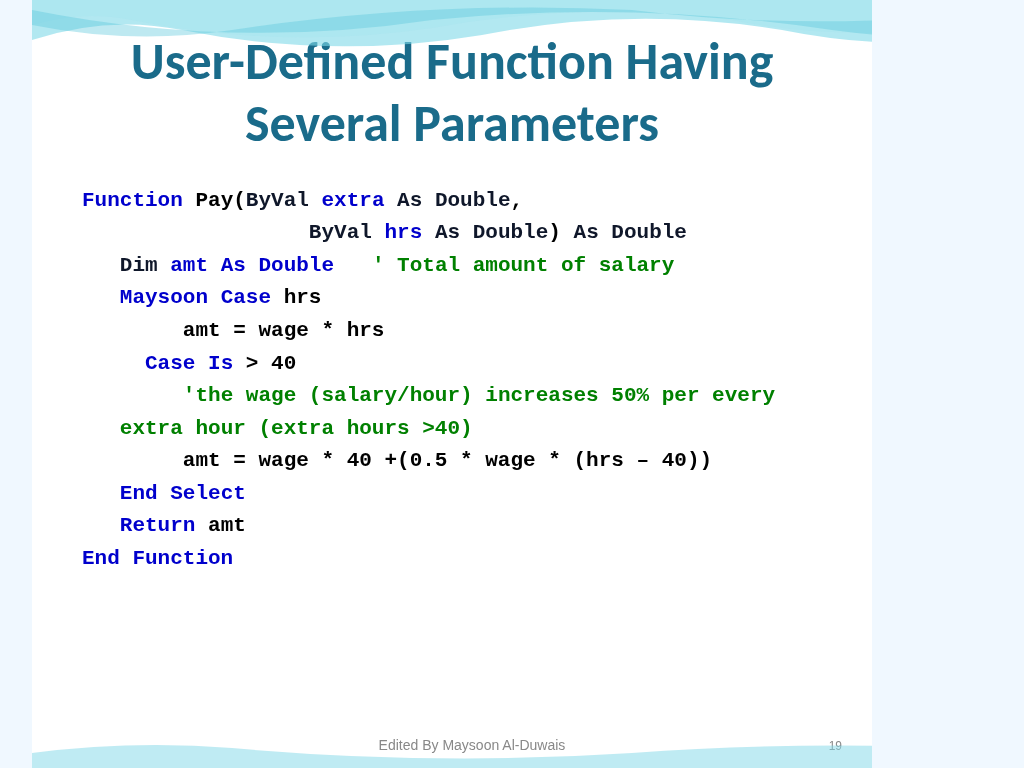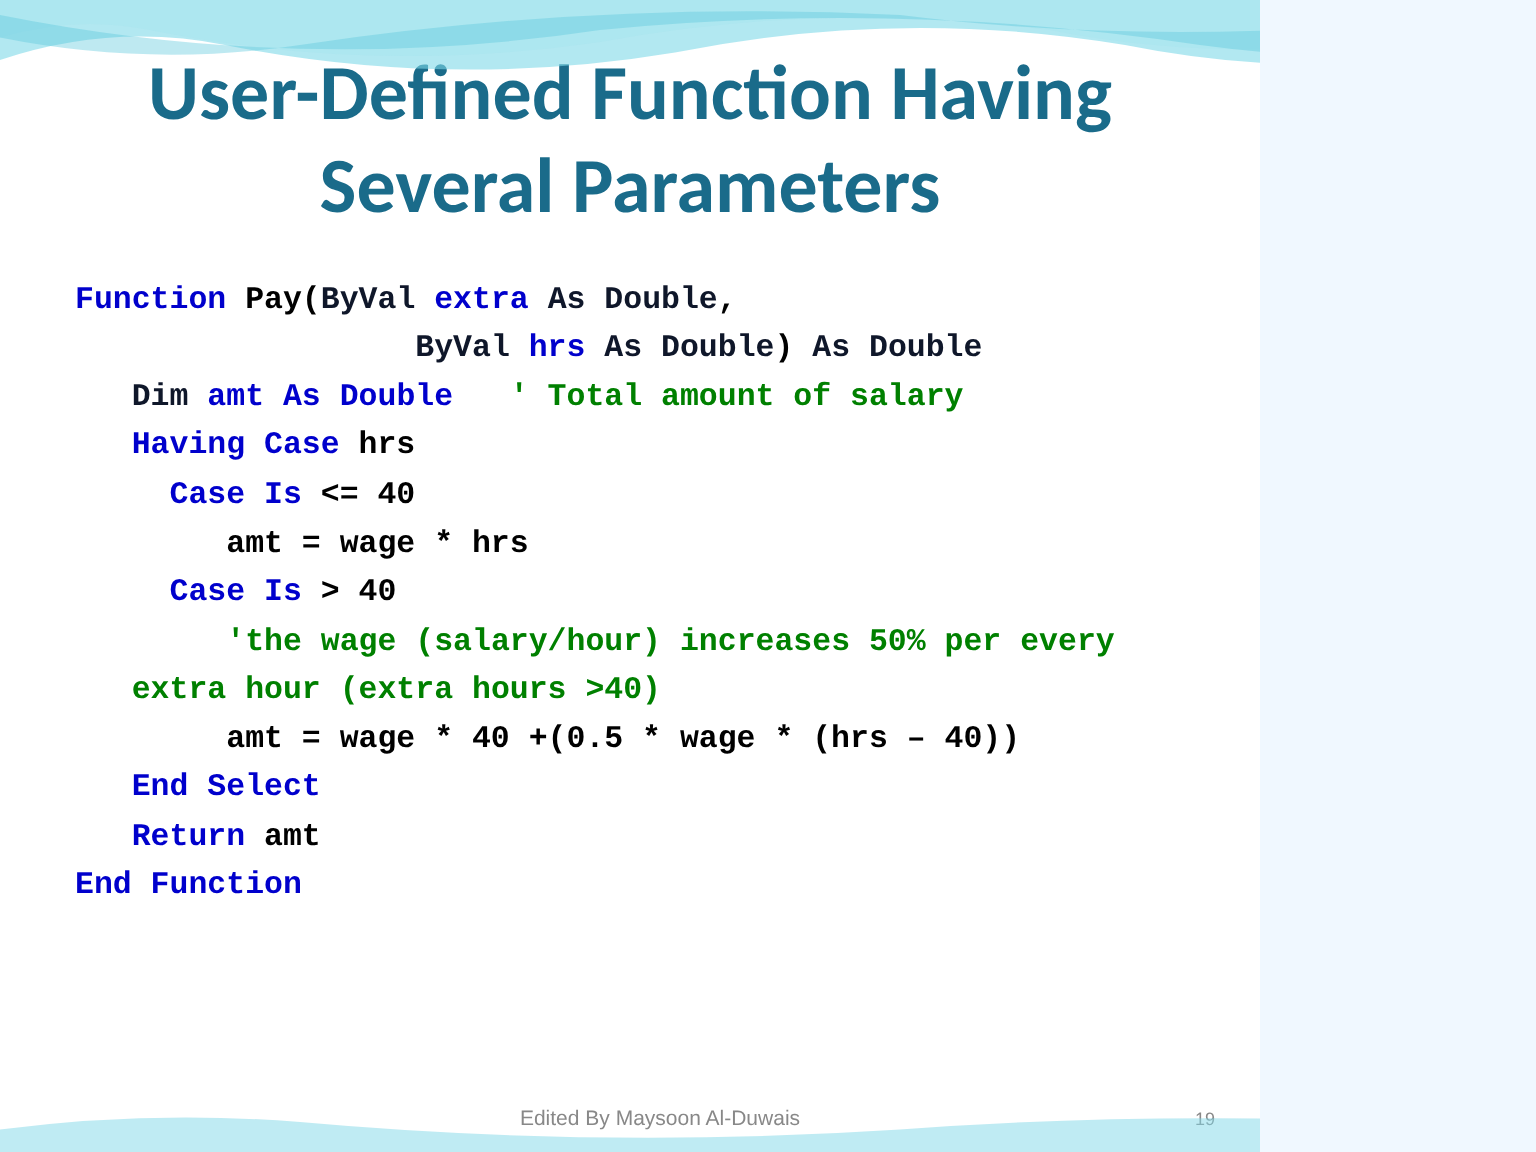--- a/index.html
+++ b/index.html
@@ -12,20 +12,21 @@
       background: #f0f8ff;
       position: relative;
     }
 
     .slide {
       width: 840px;
       height: 768px;
       background: white;
       position: relative;
       overflow: hidden;
+      margin-left: 32px;
     }
 
     
     .wave-top {
       position: absolute;
       top: 0;
       left: 0;
       width: 100%;
       height: 80px;
       overflow: hidden;
@@ -116,22 +117,21 @@
       <span>User-Defined Function Having</span><br>
       <span>Several Parameters</span>
     </div>
   </div>
 
   <div class="code-area">
 
     <div class="code-line"><span class="blue">Function</span> Pay(<span class="teal">ByVal</span> <span class="blue">extra</span> <span class="teal">As Double</span>,</div>
     <div class="code-line">                  <span class="teal">ByVal</span> <span class="blue">hrs</span> <span class="teal">As Double</span>) <span class="teal">As Double</span></div>
     <div class="code-line">   <span class="teal">Dim</span> <span class="blue">amt As Double</span>   <span class="green-comment">' Total amount of salary</span></div>
-    <div class="code-line">   <span class="blue">Having Case</span> hrs</div>
-    <div class="code-line">     <span class="blue">Case Is</span> &lt;= 40</div>
+    <div class="code-line">   <span class="blue">Maysoon Case</span> hrs</div>
     <div class="code-line">        amt = wage * hrs</div>
     <div class="code-line">     <span class="blue">Case Is</span> &gt; 40</div>
     <div class="code-line">        <span class="green-comment">'the wage (salary/hour) increases 50% per every</span></div>
     <div class="code-line">   <span class="green-comment">extra hour (extra hours &gt;40)</span></div>
     <div class="code-line">        amt = wage * 40 +(0.5 * wage * (hrs – 40))</div>
     <div class="code-line">   <span class="blue">End Select</span></div>
     <div class="code-line">   <span class="blue">Return</span> amt</div>
     <div class="code-line"><span class="blue">End Function</span></div>
 
   </div>

